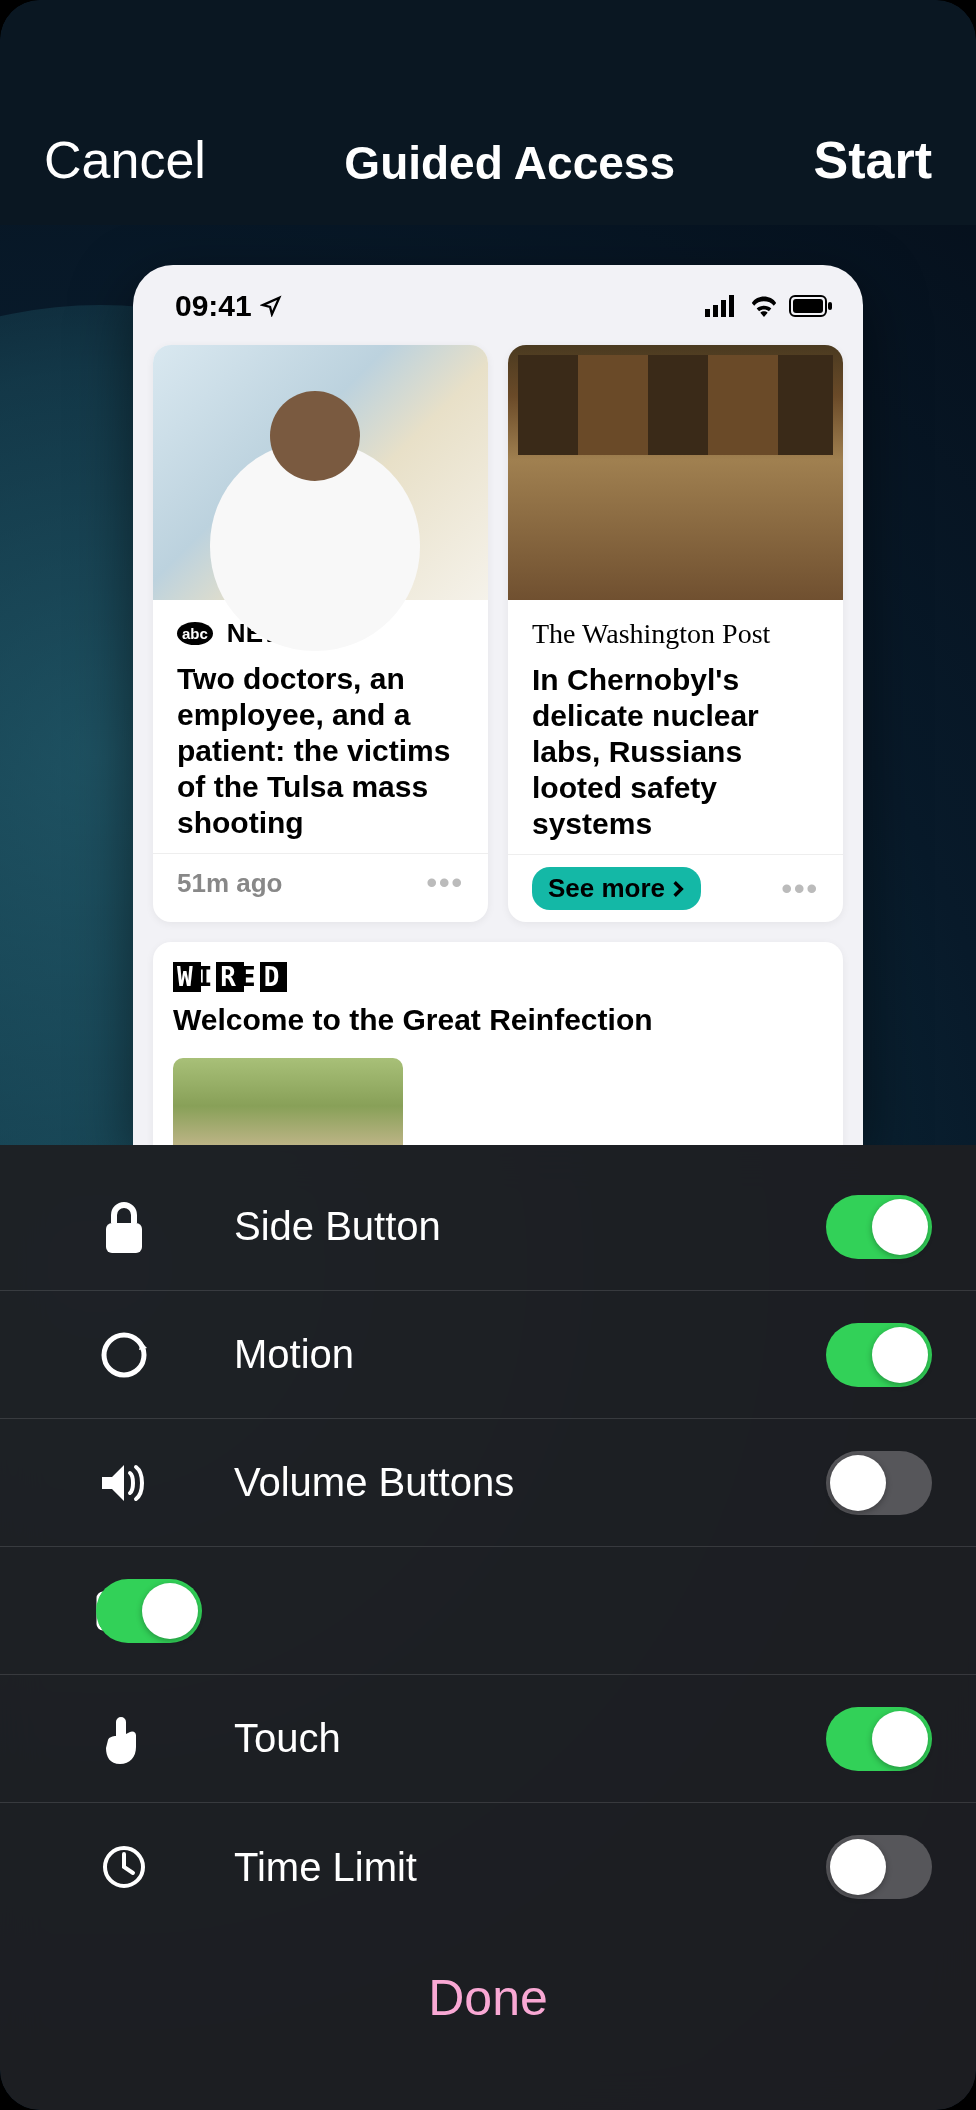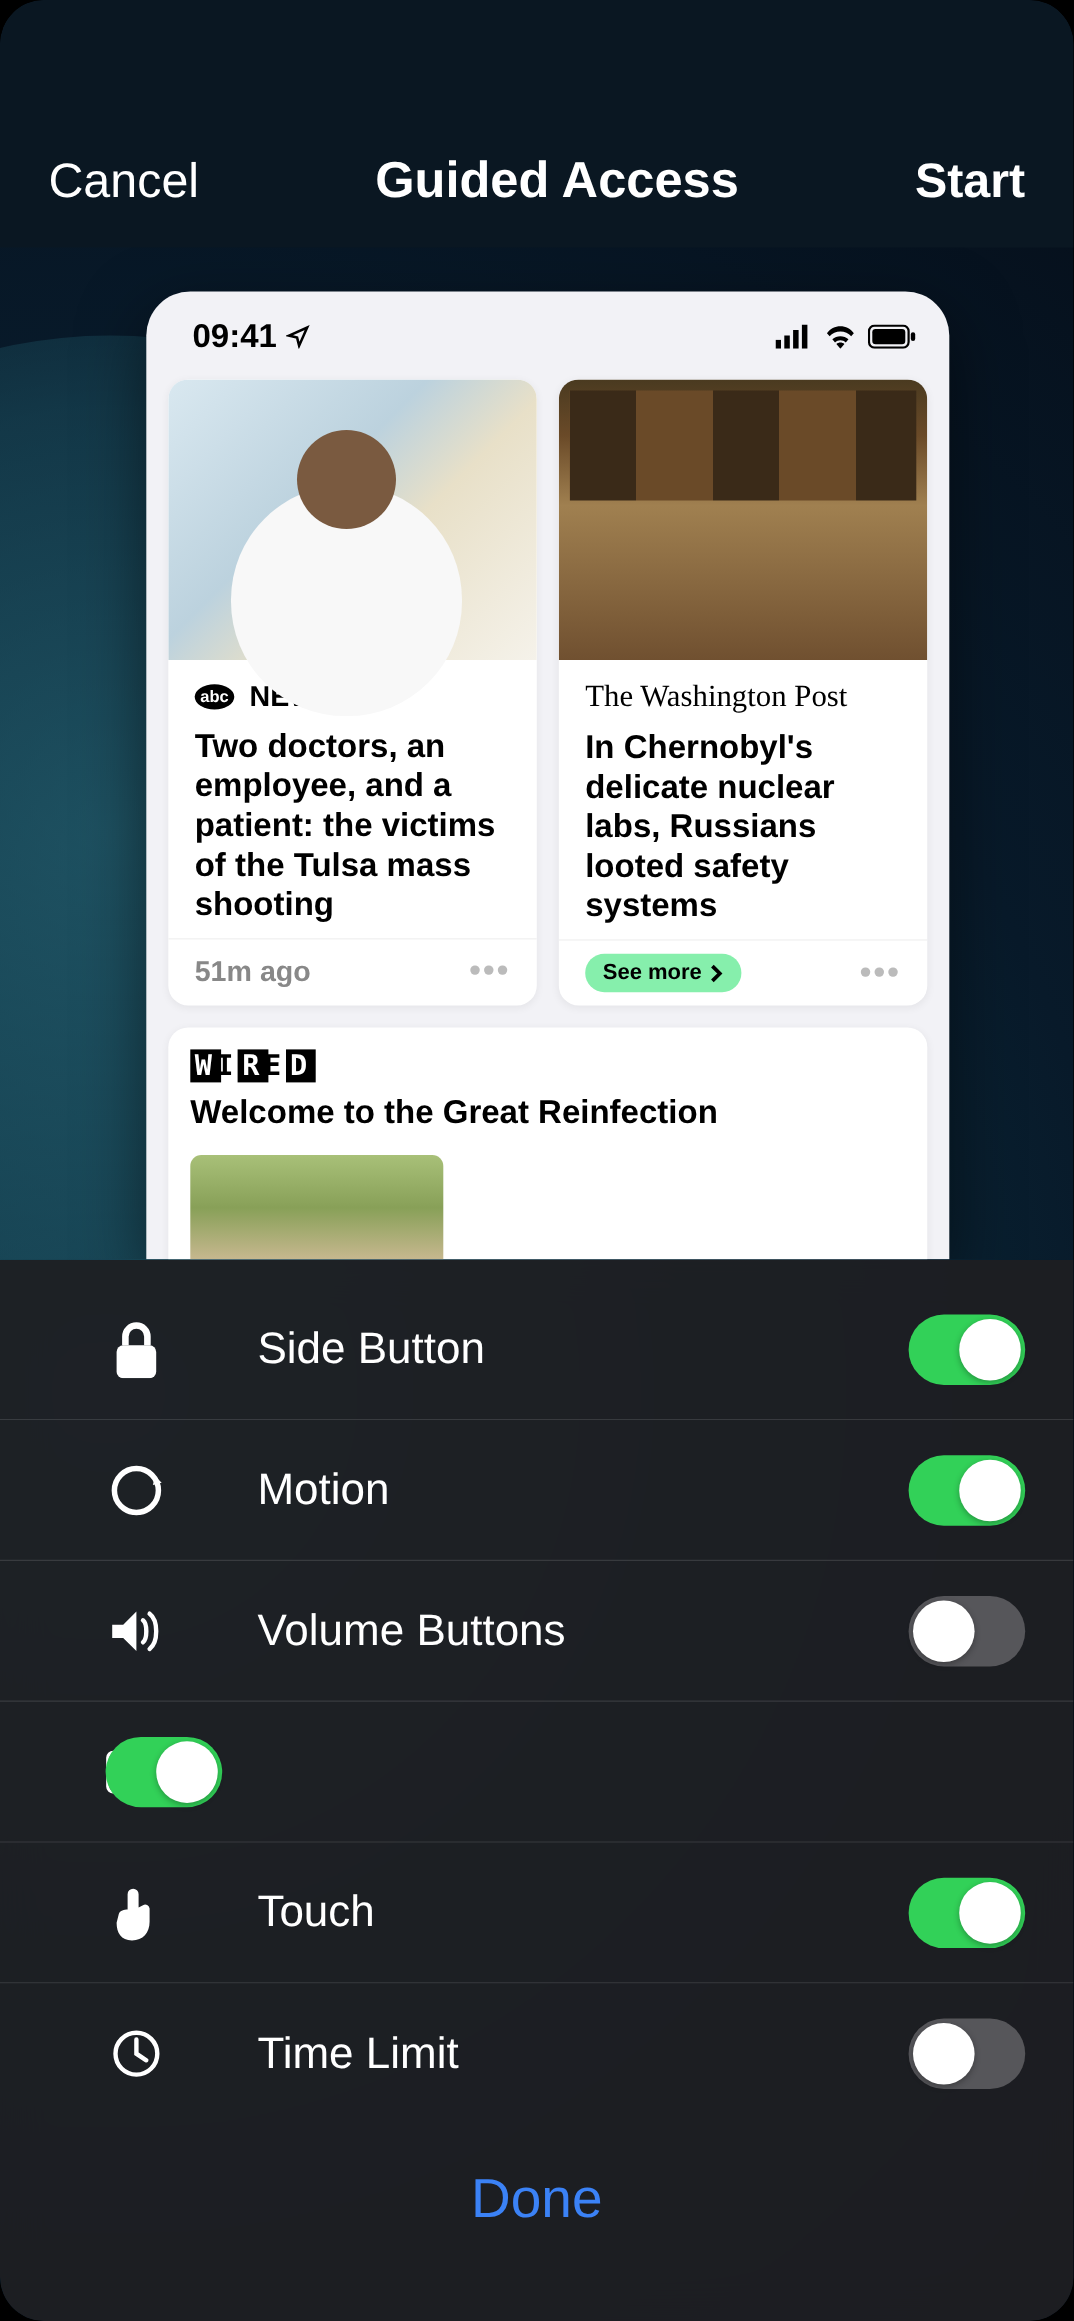--- a/index.html
+++ b/index.html
@@ -25,21 +25,21 @@
   .nav {
     height: 225px;
     background: linear-gradient(#0a1722, #0a1722);
     display: flex;
     align-items: flex-end;
     justify-content: space-between;
     padding: 0 44px 35px 44px;
   }
   .nav-left, .nav-right {
     color: #fff;
-    font-size: 44px;
+    font-size: 52px;
     font-weight: 400;
   }
   .nav-right { font-weight: 600; }
   .nav-title {
     color: #fff;
     font-size: 46px;
     font-weight: 700;
     text-align: center;
     flex: 1;
   }
@@ -106,26 +106,26 @@
     border-top: 1px solid #eee;
     display: flex;
     justify-content: space-between;
     align-items: center;
     padding: 12px 24px;
     font-size: 26px;
     color: #888;
     font-weight: 600;
   }
   .see-more-pill {
-    background: #86efac;
+    background: #14b8a6;
     border-radius: 18px;
     padding: 6px 16px;
     color: #000;
     font-weight: 700;
-    font-size: 20px;
+    font-size: 26px;
     display: inline-flex;
     align-items: center;
     gap: 6px;
   }
   .dots { color: #bbb; font-size: 30px; letter-spacing: 2px; }
 
   .card-wide {
     margin: 20px 4px 0 20px;
     width: 690px;
     display: flex;
@@ -194,21 +194,21 @@
   .toggle.off { background: #56565a; }
   .toggle.off .knob { left: 4px; }
 
   .done-bar {
     height: 134px;
     display: flex;
     align-items: center;
     justify-content: center;
   }
   .done-btn {
-    color: #3b82f6;
+    color: #f9a8d4;
     font-size: 50px;
     font-weight: 400;
   }
 
   svg { display:block; }
 </style>
 </head>
 <body>
 
 <div class="screen">

